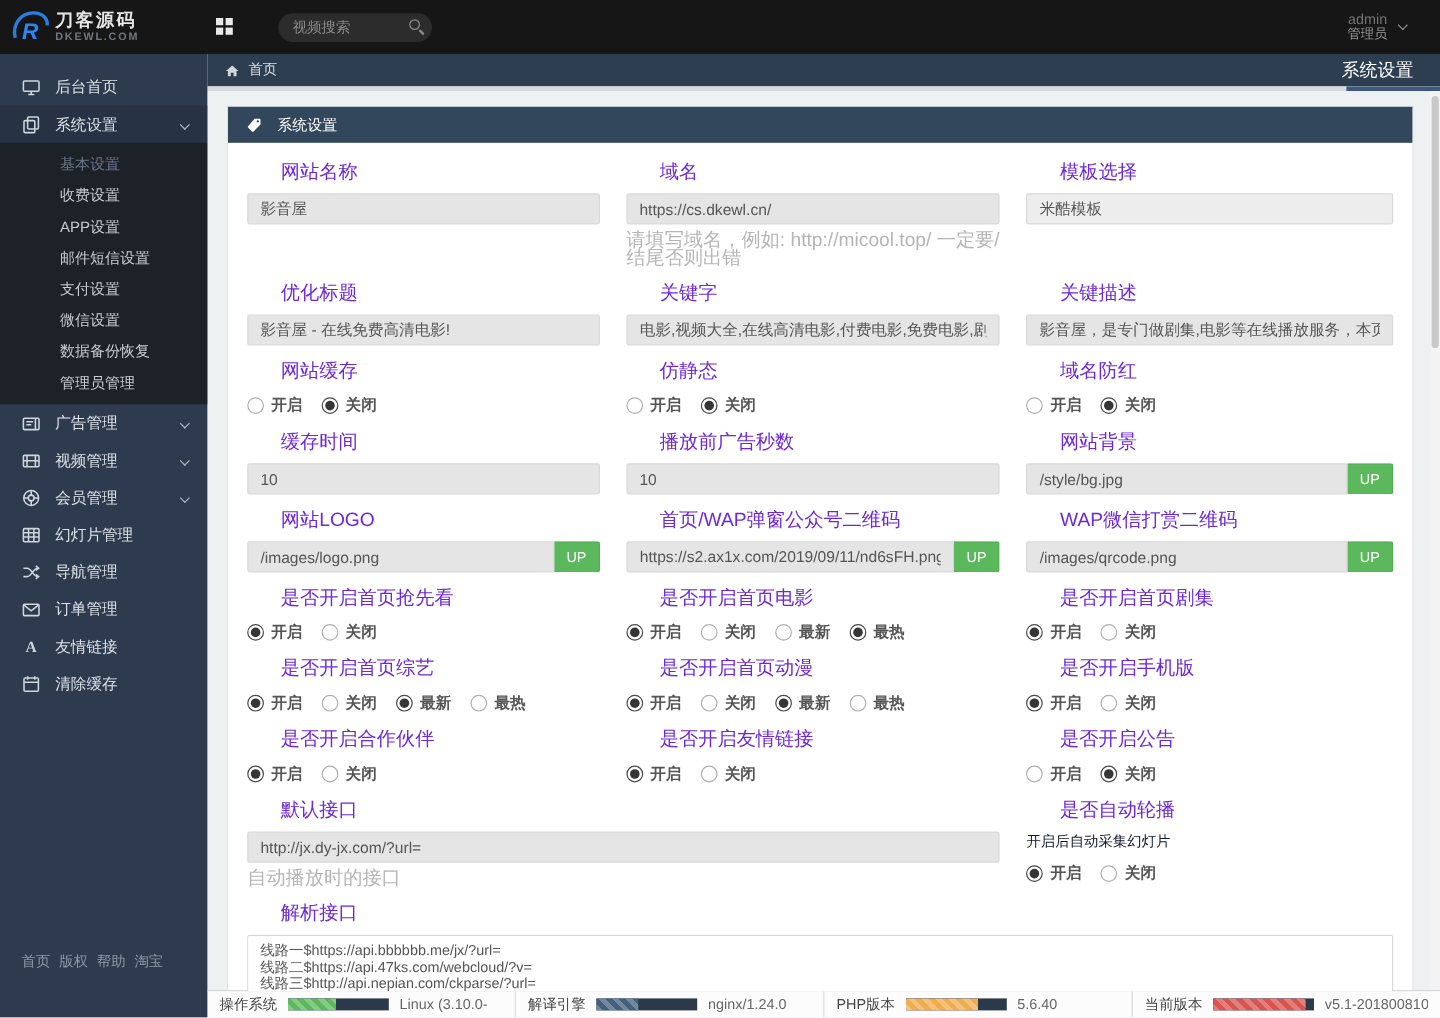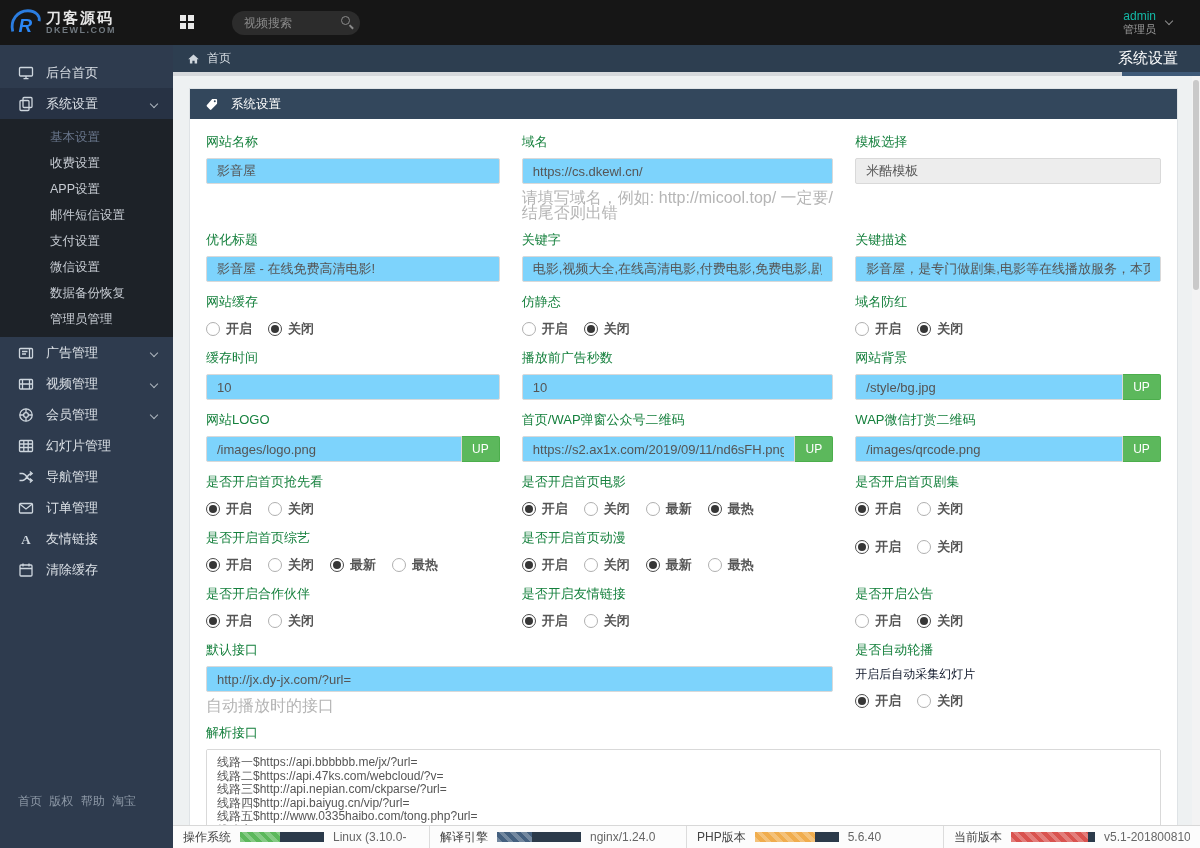--- a/index.html
+++ b/index.html
@@ -17,21 +17,21 @@
   .search-wrap { position:relative; margin-left:34px;text-decoration:underline; }
   .search-input { width:128px; height:24px; background:#2c2c2c; border:none; border-radius:12px;
     color:#9a9a9a; font-size:12px; padding:0 28px 0 12px; outline:none; font-family:inherit; }
   .search-input::placeholder { color:#8a8a8a; }
   .mag { position:absolute; right:10px; top:5px; width:9px; height:9px; border:1.5px solid #8b8b8b;
     border-radius:50%; }
   .mag::after { content:""; position:absolute; width:5px; height:1.5px; background:#8b8b8b;
     transform:rotate(45deg); left:7px; top:9px; }
   .top-right { margin-left:auto; margin-right:28px; display:flex; align-items:center; gap:10px; cursor:pointer; }
   .user-text { text-align:right; }
-  .user-name { color:#14b8a6; font-size:12px; line-height:13px; }
+  .user-name { color:#737373; font-size:12px; line-height:13px; }
   .user-role { color:#9a9a9a; font-size:11px; line-height:12px; }
   .chev { width:6px; height:6px; border-right:1.5px solid #aeb6bf; border-bottom:1.5px solid #aeb6bf;
     transform:rotate(45deg); display:inline-block; }
   .chev.dk { border-color:#8d8d8d; margin-top:-4px; }
 
   
   .body { flex:1; display:flex; min-height:0; }
 
   
   .sidebar { width:173px; background:#2e3b4e; flex-shrink:0; position:relative; color:#dde2e8; }
@@ -65,23 +65,23 @@
 
   .panel { background:#fff; border:1px solid #dfe3e6; min-height:900px; margin-right:6px; }
   .panel-header { background:#33475c; color:#fff; height:30px; display:flex; align-items:center;
     gap:12px; padding:0 15px; font-size:12.5px; }
   .panel-body { padding:14px 16px; }
 
   .form { display:grid; grid-template-columns:1fr 1.06fr 1.04fr; column-gap:22px; }
   .field { margin-bottom:11px; }
   .field.span2 { grid-column:span 2; }
   .field.span3 { grid-column:span 3; }
-  .flabel { font-size:13px; color:#15803d; margin-bottom:7px; }
+  .flabel { font-size:16px; color:#6d28d9; margin-bottom:7px;margin-left:28px; }
   .tinput { display:block; width:100%; height:26px; border:1px solid #d9d9d9; border-radius:2px;
-    padding:0 10px; font-size:13px; color:#555; background:#7dd3fc; outline:none; font-family:inherit; }
+    padding:0 10px; font-size:13px; color:#555; background:#e5e5e5; outline:none; font-family:inherit; }
   .tinput.disabled { background:#ededed; }
   .igroup { display:flex;align-items:flex-end; }
   .igroup .tinput { flex:1; border-radius:2px 0 0 2px; min-width:0; }
   .up-btn { width:38px; height:26px; background:#5cb85c; border:1px solid #4cae4c; border-left:none;
     color:#fff; font-size:12px; border-radius:0 2px 2px 0; cursor:pointer; font-family:inherit; }
   .hint { font-size:16px; color:#b5b5b5; margin-top:6px; line-height:15px; }
   .prehint { font-size:12px; color:#0f172a; margin:6px 0 8px 0; }
   .radios { display:flex; align-items:center; gap:16px; margin-top:9px; flex-wrap:wrap;font-weight:bold; }
   .rd { display:flex; align-items:center; gap:6px; font-size:13px; color:#555; cursor:pointer; }
   .rdo { width:14px; height:14px; border:1px solid #b0b0b0; border-radius:50%; background:#fff;
@@ -428,20 +428,21 @@
         <span class="rdo on"></span>开启</label>
                     <label class="rd">
         <span class="rdo "></span>关闭</label>
                     <label class="rd">
         <span class="rdo on"></span>最新</label>
                     <label class="rd">
         <span class="rdo "></span>最热</label>
                   </div>
                 </div>
                 <div class="field">
+    <div class="flabel">是否开启手机版</div>
                   <div class="radios">
                     <label class="rd">
         <span class="rdo on"></span>开启</label>
                     <label class="rd">
         <span class="rdo "></span>关闭</label>
                   </div>
                 </div>
                 <div class="field">
     <div class="flabel">是否开启合作伙伴</div>
                   <div class="radios">

